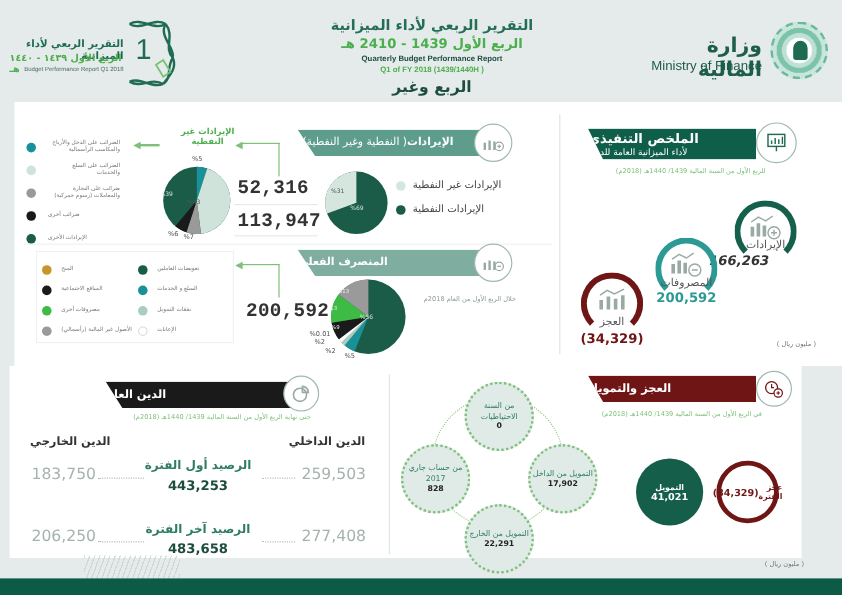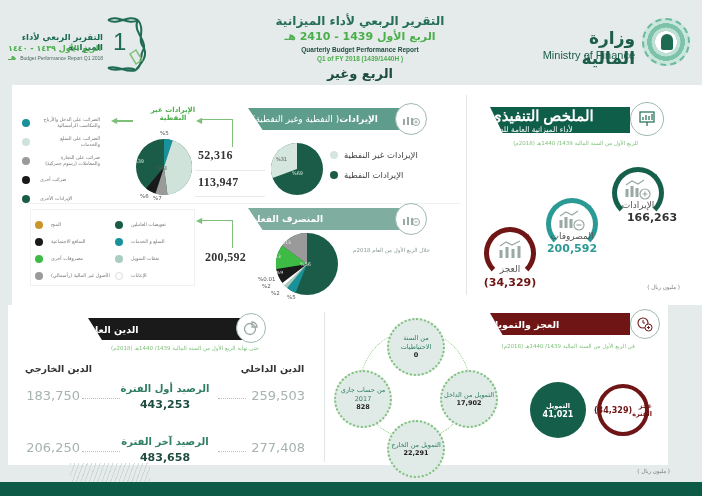--- a/index.html
+++ b/index.html
@@ -58,36 +58,36 @@
     clip-path: polygon(0 0, 100% 0, 100% 100%, 9% 100%);
   }
   .ribbon .sub { font-weight: normal; margin-left: 4px; }
   .r-icon {
     width: 28px; height: 28px; border-radius: 50%; background: #fff;
     border: 1.5px solid #9fb9b1; display: flex; align-items: center; justify-content: center;
   }
 
   
   .exec-rb { left: 490px; top: 107px; width: 140px; height: 26px; background: #0f5e49; flex-direction: column; align-items: flex-end; justify-content: center; padding-right: 10px; }
-  .exec-rb .t1 { font-size: 15px; font-weight: bold; font-family: Liberation Serif, serif; }
+  .exec-rb .t1 { font-size: 11px; font-weight: bold; }
   .exec-rb .t2 { font-size: 7.5px; font-weight: normal; }
   .exec-icon { left: 630px; top: 102px; width: 34px; height: 34px; }
   .exec-note { left: 488px; top: 140px; width: 150px; text-align: right; font-size: 5.5px; color: #7ec07a; }
 
   .gauge { border-radius: 50%; border: 5px solid; border-bottom-color: transparent !important; transform: rotate(0deg); }
   .gauge-lbl { text-align: center; font-size: 9px; }
   .gauge-val { text-align: center; font-size: 11px; font-weight: bold; font-family: "DejaVu Sans", sans-serif; }
   .unit { font-size: 5.5px; color: #777; text-align: right; }
 
   
   .rev-rb { left: 248px; top: 108px; width: 162px; background: #5e9d8b; font-size: 9px; }
   .rev-icon { left: 395px; top: 103px; width: 32px; height: 32px; }
   .legend-row { display: flex; align-items: center; gap: 6px; font-size: 8.5px; color: #444; justify-content: flex-end; }
   .dot { width: 8px; height: 8px; border-radius: 50%; display: inline-block; }
-  .bignum { font-size: 12px; font-weight: bold; color: #333; font-family: Liberation Serif, serif; letter-spacing: .3px; }
+  .bignum { font-size: 16px; font-weight: bold; color: #333; font-family: Liberation Mono, monospace; letter-spacing: .3px; }
   .pie-lbl-dark { font-size: 5.5px; color: #555; }
 
   .sub-legend { font-size: 4.8px; color: #777; text-align: right; line-height: 1.25; }
 
   
   .exp-rb { left: 248px; top: 208px; width: 162px; background: #7faea0; font-size: 9px; }
   .exp-icon { left: 395px; top: 203px; width: 32px; height: 32px; }
   .exp-box { left: 30px; top: 209px; width: 165px; height: 77px; border: 1px solid #eef2f1; background: #fff; }
 
   
@@ -166,21 +166,21 @@
 <div class="abs exec-note">للربع الأول من السنة المالية 1439/ 1440هـ (2018م)</div>
 
 <div class="abs gauge" style="left:612px;top:167px;width:52px;height:52px;border-color:#15604b;"></div>
 <svg class="abs" style="left:624px;top:177px;" width="28" height="24" viewBox="0 0 28 24">
   <path d="M3 20V12M8 20V9M13 20V11" stroke="#99a9a4" stroke-width="3"></path>
     <path d="M2 8 L8 4 L14 7 L20 3" stroke="#99a9a4" fill="none" stroke-width="1.2"></path>
     <circle cx="21" cy="17" r="5" fill="#fff" stroke="#99a9a4" stroke-width="1.2"></circle>
     <path d="M18.5 17h5M21 14.5v5" stroke="#99a9a4" stroke-width="1.2"></path>
 </svg>
 <div class="abs gauge-lbl" style="left:606px;top:200px;width:64px;color:#555;">الإيرادات</div>
-<div class="abs gauge-val" style="left:620px;top:211px;width:64px;color:#333;">166,263</div>
+<div class="abs gauge-val" style="left:584px;top:211px;width:64px;color:#333;font-style:italic;">166,263</div>
 
 <div class="abs gauge" style="left:546px;top:198px;width:52px;height:52px;border-color:#2c9a94;"></div>
 <svg class="abs" style="left:558px;top:208px;" width="28" height="24" viewBox="0 0 28 24">
   <path d="M3 20V12M8 20V9M13 20V11" stroke="#99a9a4" stroke-width="3"></path>
     <path d="M2 8 L8 4 L14 7 L20 3" stroke="#99a9a4" fill="none" stroke-width="1.2"></path>
     <circle cx="21" cy="17" r="5" fill="#fff" stroke="#99a9a4" stroke-width="1.2"></circle>
     <path d="M18.5 17h5" stroke="#99a9a4" stroke-width="1.2"></path>
 </svg>
 <div class="abs gauge-lbl" style="left:540px;top:231px;width:64px;color:#555;">المصروفات</div>
 <div class="abs gauge-val" style="left:540px;top:242px;width:64px;color:#2c9a94;">200,592</div>

